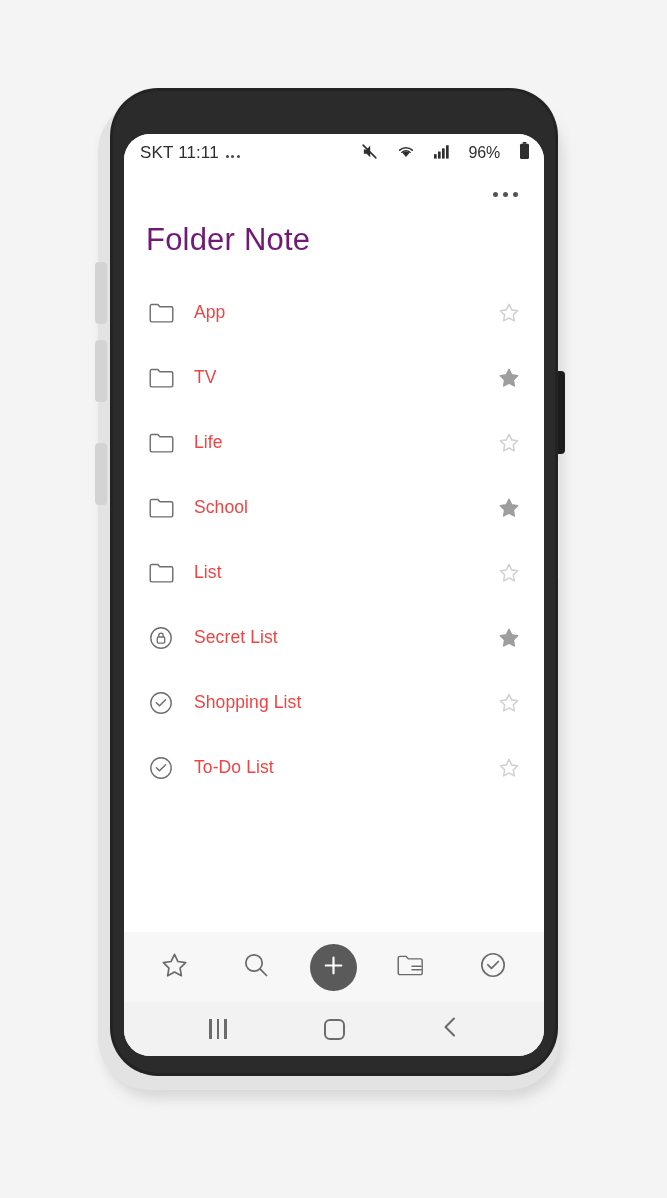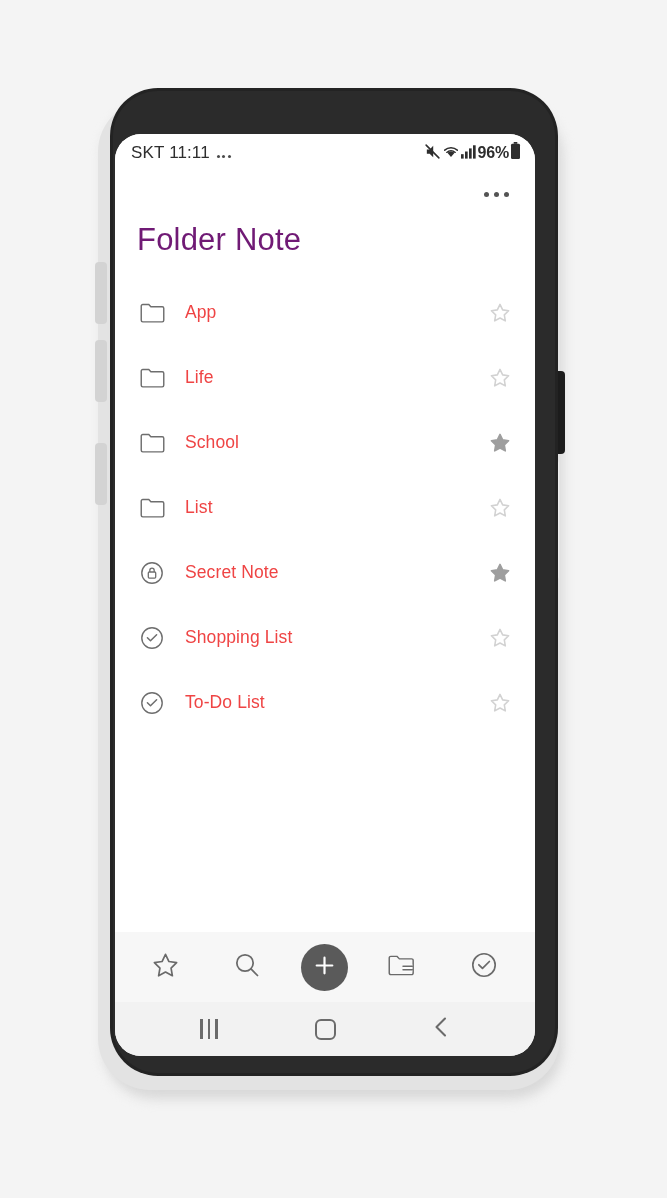--- a/index.html
+++ b/index.html
@@ -67,21 +67,21 @@
   .phone-inner-edge {
     position: absolute;
     left: 3px; top: 3px; right: 3px; bottom: 3px;
     border-radius: 45px;
     background: #2b2b2b;
   }
 
   
   .screen {
     position: absolute;
-    left: 115px; top: 134px;
+    left: 124px; top: 134px;
     width: 420px; height: 922px;
     background: #ffffff;
     border-radius: 26px;
     overflow: hidden;
     display: flex;
     flex-direction: column;
   }
 
   
   .statusbar {
@@ -91,21 +91,21 @@
     align-items: center;
     justify-content: space-between;
     padding: 0 14px 0 16px;
     color: #2e2e2e;
     background: #ffffff;
   }
   .sb-left { display: flex; align-items: center; gap: 7px; }
   .sb-carrier { font-size: 17px; letter-spacing: .1px; color: #2e2e2e; }
   .sb-dots { display: flex; gap: 2.5px; align-items: center; padding-top: 6px; }
   .sb-dots i { width: 3px; height: 3px; background: #4a4a4a; border-radius: 50%; display: block; }
-  .sb-right { display: flex; align-items: center; gap: 1px; font-weight: bold; }
+  .sb-right { display: flex; align-items: center; gap: 19px; }
   .sb-pct { font-size: 16px; color: #2e2e2e; letter-spacing: -.2px; }
 
   
   .topbar {
     flex: 0 0 44px;
     display: flex;
     justify-content: flex-end;
     align-items: center;
     padding-right: 18px;
   }
@@ -276,20 +276,33 @@
             </svg>
         </span>
         <span class="row-label">App</span>
         <span class="row-star">
           <svg width="22" height="22" viewBox="0 0 24 24">
               <path d="M12 2.6l2.9 6 6.5.9-4.7 4.6 1.1 6.5L12 17.5 6.2 20.6l1.1-6.5L2.6 9.5l6.5-.9z" fill="none" stroke="#d2d2d2" stroke-width="1.7" stroke-linejoin="round"></path>
             </svg>
         </span>
       </div>
 
+      <div class="row">
+        <span class="row-icon">
+          <svg width="25" height="21" viewBox="0 0 26 22">
+              <path d="M1.2 4.2a1.6 1.6 0 0 1 1.6-1.6h6.3l2.2 2.4h11.9a1.6 1.6 0 0 1 1.6 1.6v12.6a1.6 1.6 0 0 1-1.6 1.6H2.8a1.6 1.6 0 0 1-1.6-1.6z" fill="none" stroke="#6e6e6e" stroke-width="1.5"></path>
+            </svg>
+        </span>
+        <span class="row-label">TV</span>
+        <span class="row-star">
+          <svg width="22" height="22" viewBox="0 0 24 24">
+              <path d="M12 2.6l2.9 6 6.5.9-4.7 4.6 1.1 6.5L12 17.5 6.2 20.6l1.1-6.5L2.6 9.5l6.5-.9z" fill="#9e9e9e" stroke="#9e9e9e" stroke-width="1.7" stroke-linejoin="round"></path>
+            </svg>
+        </span>
+      </div>
 
       <div class="row">
         <span class="row-icon">
           <svg width="25" height="21" viewBox="0 0 26 22">
               <path d="M1.2 4.2a1.6 1.6 0 0 1 1.6-1.6h6.3l2.2 2.4h11.9a1.6 1.6 0 0 1 1.6 1.6v12.6a1.6 1.6 0 0 1-1.6 1.6H2.8a1.6 1.6 0 0 1-1.6-1.6z" fill="none" stroke="#6e6e6e" stroke-width="1.5"></path>
             </svg>
         </span>
         <span class="row-label">Life</span>
         <span class="row-star">
           <svg width="22" height="22" viewBox="0 0 24 24">
@@ -327,21 +340,21 @@
       </div>
 
       <div class="row">
         <span class="row-icon">
           <svg width="24" height="24" viewBox="0 0 24 24">
               <circle cx="12" cy="12" r="10.2" fill="none" stroke="#6e6e6e" stroke-width="1.4"></circle>
               <rect x="8.3" y="11" width="7.4" height="6.1" rx="1" fill="none" stroke="#6e6e6e" stroke-width="1.3"></rect>
               <path d="M9.8 11V9.4a2.2 2.2 0 0 1 4.4 0V11" fill="none" stroke="#6e6e6e" stroke-width="1.3"></path>
             </svg>
         </span>
-        <span class="row-label">Secret Note</span>
+        <span class="row-label">Secret List</span>
         <span class="row-star">
           <svg width="22" height="22" viewBox="0 0 24 24">
               <path d="M12 2.6l2.9 6 6.5.9-4.7 4.6 1.1 6.5L12 17.5 6.2 20.6l1.1-6.5L2.6 9.5l6.5-.9z" fill="#9e9e9e" stroke="#9e9e9e" stroke-width="1.7" stroke-linejoin="round"></path>
             </svg>
         </span>
       </div>
 
 
       <div class="row">
         <span class="row-icon">

